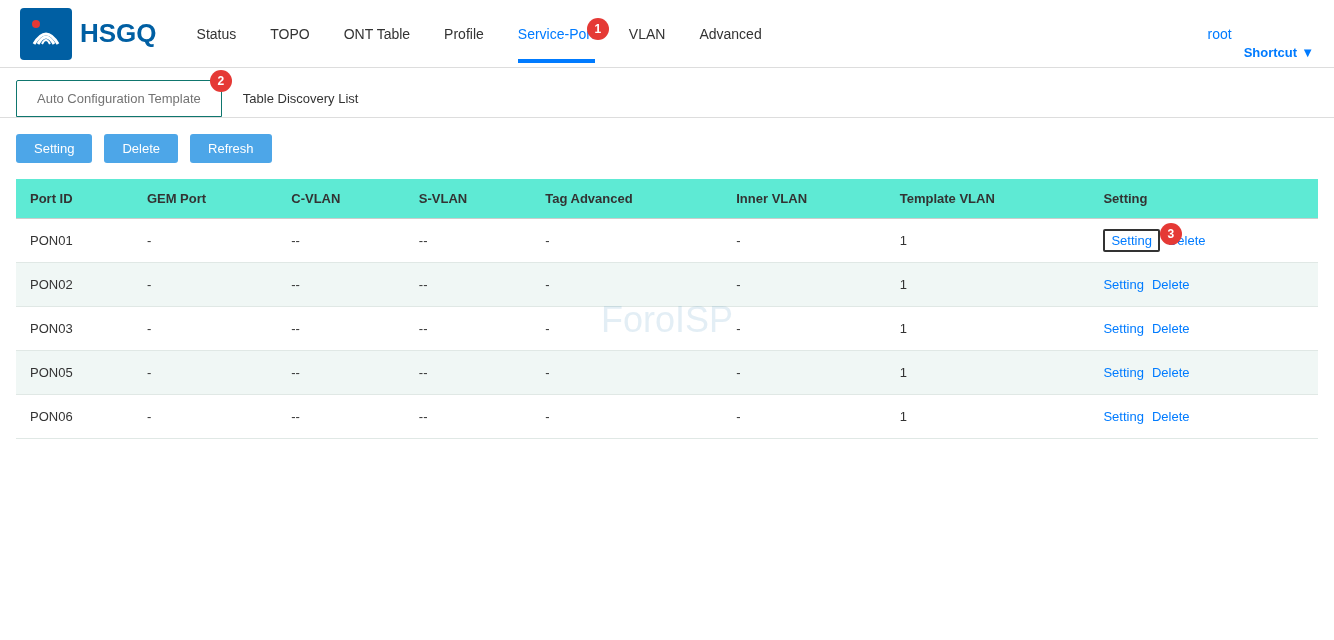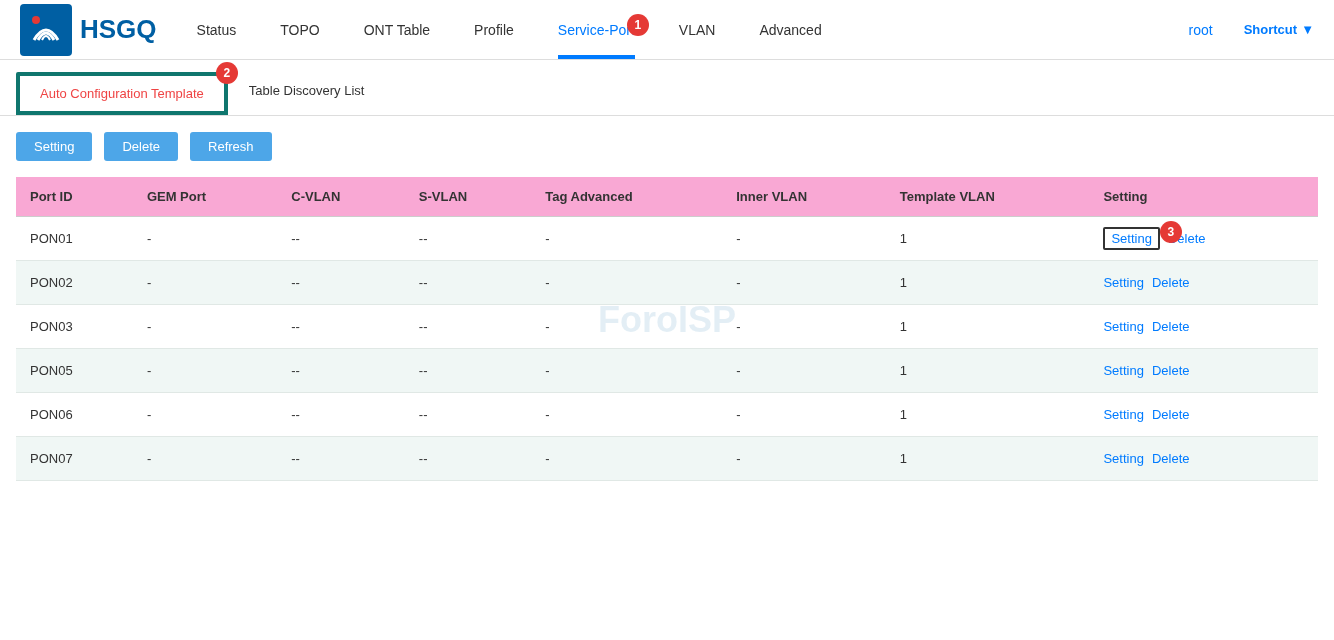--- a/index.html
+++ b/index.html
@@ -4,21 +4,21 @@
   <style>
     * { box-sizing: border-box; margin: 0; padding: 0; }
     body { font-family: Arial, sans-serif; font-size: 13px; background: #fff; color: #333; }
 
     
     .header {
       display: flex;
       align-items: center;
       border-bottom: 1px solid #ddd;
       padding: 0 20px;
-      height: 60px;
+      height: 68px;
       background: #fff;
     }
     .logo-area {
       display: flex;
       align-items: center;
       margin-right: 40px;
     }
     .logo-icon {
       width: 52px;
       height: 52px;
@@ -31,39 +31,39 @@
     }
     .logo-text {
       font-size: 26px;
       font-weight: bold;
       color: #005fa3;
     }
     .nav {
       display: flex;
       align-items: center;
       flex: 1;
-      gap: 44px;
+      gap: 34px;
     }
     .nav-item {
       font-size: 14px;
       color: #333;
       cursor: pointer;
       padding: 18px 0;
       text-decoration: none;
       white-space: nowrap;
     }
     .nav-item.active {
       color: #007bff;
       border-bottom: 3px solid #007bff;
       font-weight: 500;
     }
     .nav-right {
       display: flex;
-      align-items: center;
-      gap: 31px;
+      align-items: flex-end;
+      gap: 12px;
     }
     .nav-right .nav-item { color: #007bff; }
     .shortcut-item {
       display: flex;
       align-items: center;
       gap: 4px;
       color: #007bff;
       cursor: pointer;
       font-weight: bold;
     }
@@ -79,22 +79,22 @@
     .tab {
       padding: 10px 20px;
       cursor: pointer;
       font-size: 13px;
       color: #333;
       border: 1px solid transparent;
       border-radius: 2px 2px 0 0;
       background: #fff;
     }
     .tab.active {
-      color: #ef4444;
-      border: 4px solid #0f766e;
+      color: #737373;
+      border: 1px solid #0f766e;
       background: #fff;
     }
 
     
     .toolbar {
       display: flex;
       gap: 12px;
       padding: 16px;
       background: #fff;
     }
@@ -127,21 +127,21 @@
     .table-wrap {
       padding: 0 16px;
       overflow-x: auto;
     }
     table {
       width: 100%;
       border-collapse: collapse;
       background: #fff;
     }
     thead tr {
-      background: #f9a8d4;
+      background: #5eead4;
       margin-left: 44px;
     }
     th {
       text-align: left;
       padding: 12px 14px;
       font-weight: 600;
       font-size: 13px;
       color: #333;
       border-bottom: 1px solid #ccc;
     }
@@ -167,21 +167,21 @@
     }
 
     
     .watermark {
       position: fixed;
       top: 50%;
       left: 50%;
       transform: translate(-50%, -50%);
       font-size: 36px;
       color: rgba(100,160,200,0.18);
-      font-weight: bold;
+      font-weight: normal;
       pointer-events: none;
       z-index: 9999;
       white-space: nowrap;
     }
 
     
     .nav-service-port {
       position: relative;
     }
     .nav-service-port::after {
@@ -308,27 +308,17 @@
         <tr>
           <td>PON06</td>
           <td>-</td>
           <td>--</td>
           <td>--</td>
           <td>-</td>
           <td>-</td>
           <td>1</td>
           <td style="position: relative;"><a class="action-link">Setting</a><a class="action-link">Delete</a></td>
         </tr>
-        <tr>
-          <td>PON07</td>
-          <td>-</td>
-          <td>--</td>
-          <td>--</td>
-          <td>-</td>
-          <td>-</td>
-          <td>1</td>
-          <td style="position: relative;"><a class="action-link">Setting</a><a class="action-link">Delete</a></td>
-        </tr>
       </tbody>
   </table>
 </div>
 
 <div class="watermark">ForoISP</div>
 
 </body></html>

